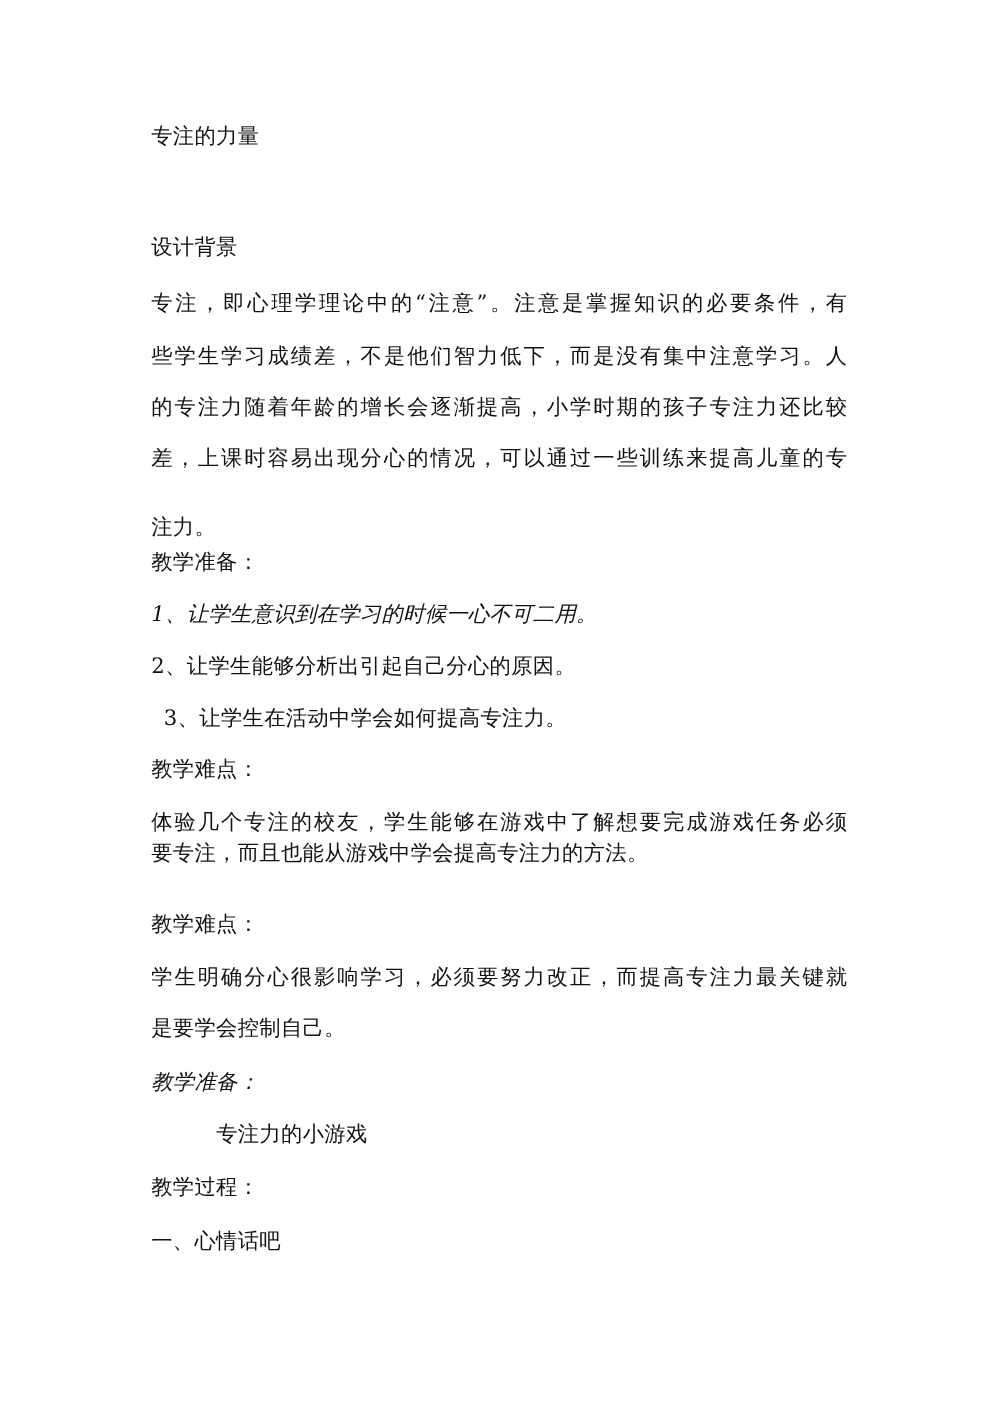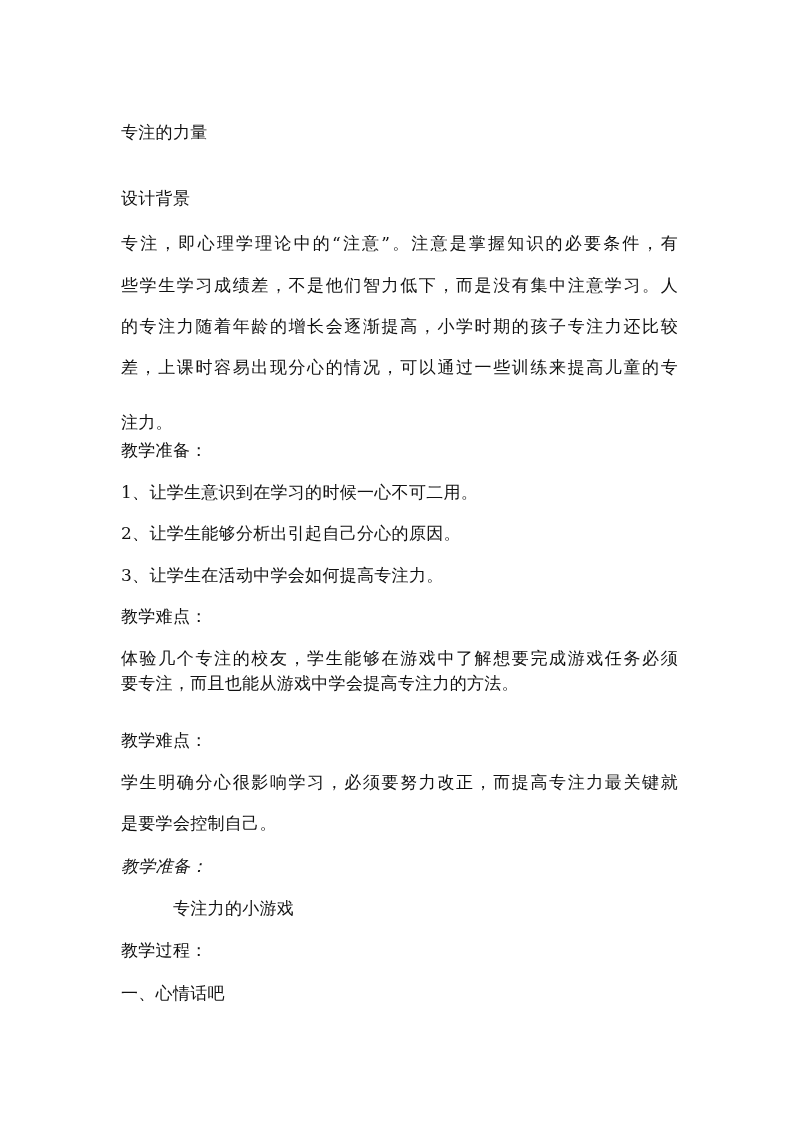--- a/index.html
+++ b/index.html
@@ -36,33 +36,33 @@
       width: 557px;
       text-align: justify;
       text-align-last: justify;
     }
   </style>
 </head>
 <body>
 
 <div class="page">
 
-  <div class="line" style="top:122px;text-align:center;">专注的力量</div>
+  <div class="line" style="top:99px;text-align:center;">专注的力量</div>
 
   <div class="line" style="top:188px;">设计背景</div>
   <div class="line justify" style="top:233px;">专注，即心理学理论中的“注意”。注意是掌握知识的必要条件，有</div>
   <div class="line justify" style="top:275px;">些学生学习成绩差，不是他们智力低下，而是没有集中注意学习。人</div>
   <div class="line justify" style="top:316px;">的专注力随着年龄的增长会逐渐提高，小学时期的孩子专注力还比较</div>
   <div class="line justify" style="top:357px;">差，上课时容易出现分心的情况，可以通过一些训练来提高儿童的专</div>
   <div class="line" style="top:412px;">注力。</div>
 
   <div class="line" style="top:440px;">教学准备：</div>
-  <div class="line" style="top:482px;">1、让学生意识到在学习的时候一心不可二用。</div>
+  <div class="line" style="top:482px;font-style:italic;">1、让学生意识到在学习的时候一心不可二用。</div>
   <div class="line" style="top:523px;">2、让学生能够分析出引起自己分心的原因。</div>
-  <div class="line" style="top:565px;">3、让学生在活动中学会如何提高专注力。</div>
+  <div class="line" style="top:565px;margin-left:10px;">3、让学生在活动中学会如何提高专注力。</div>
 
   <div class="line" style="top:606px;">教学难点：</div>
   <div class="line justify" style="top:648px;">体验几个专注的校友，学生能够在游戏中了解想要完成游戏任务必须</div>
   <div class="line" style="top:673px;">要专注，而且也能从游戏中学会提高专注力的方法。</div>
 
   <div class="line" style="top:730px;">教学难点：</div>
   <div class="line justify" style="top:772px;">学生明确分心很影响学习，必须要努力改正，而提高专注力最关键就</div>
   <div class="line" style="top:813px;">是要学会控制自己。</div>
 
   <div class="line" style="top:856px;font-style:italic;">教学准备：</div>

